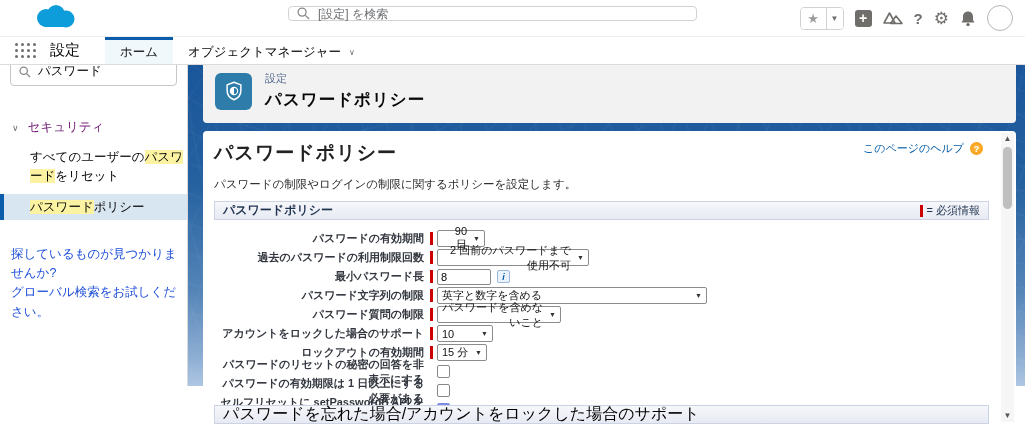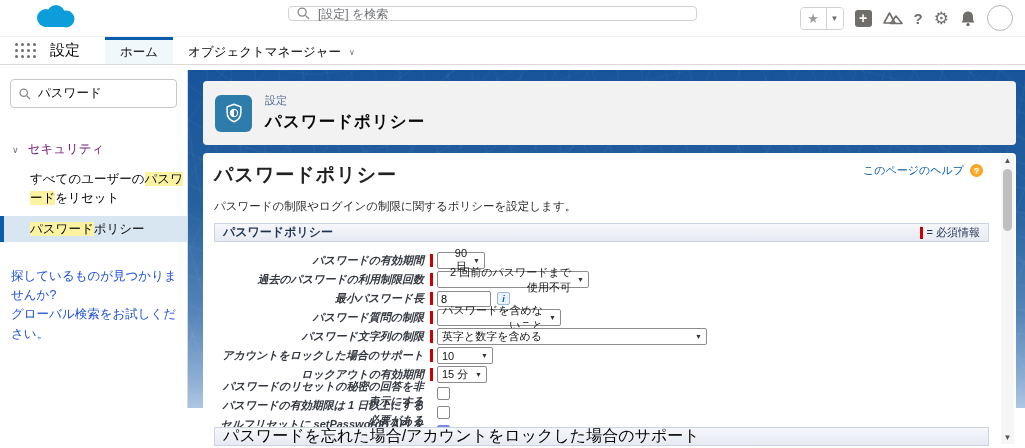--- a/index.html
+++ b/index.html
@@ -35,21 +35,21 @@
     display:grid; grid-template-columns:repeat(4,1fr); grid-template-rows:repeat(3,1fr); gap:2px; }
   .waffle i { width:3px; height:3px; background:#6b6d70; border-radius:50%; }
   .appname { align-self:center; margin-left:13px; font-size:15px; color:#080707; }
   .tabs { display:flex; margin-left:25px; }
   .tab { display:flex; align-items:center; padding:0 15px; font-size:12.5px; color:#080707; gap:8px;
     border-top:3px solid transparent; }
   .tab.active { background:#f1f8fb; border-top:3px solid #0b5cab;text-align:right; }
   .tab .chev { font-size:8px; color:#706e6b; }
 
   
-  .bodyarea { position:absolute; left:0; top:70px; width:1025px; height:338px; display:flex; }
+  .bodyarea { position:absolute; left:0; top:48px; width:1025px; height:338px; display:flex; }
 
   
   .sidebar { width:188px; background:#fff; border-right:1px solid #d8d8d8; padding-top:9px; }
   .ssearch { margin:0 10px; height:29px; border:1px solid #c9c7c5; border-radius:4px;
     display:flex; align-items:center; padding:0 8px; }
   .ssearch svg { margin-right:7px; flex:0 0 auto; }
   .ssearch input { border:0; outline:none; width:100%; font-size:12.5px; color:#080707;
     font-family:"Liberation Sans", sans-serif; }
   .treesec { margin-top:33px; display:flex; align-items:center; padding-left:12px; }
   .treesec .chev { font-size:9px; color:#706e6b; }
@@ -91,21 +91,21 @@
   .desc { margin-top:11px; font-size:11.5px; color:#2b2b2b; }
   .secbar { margin-top:9px; margin-right:27px; height:19px; border:1px solid #ccd3e4;
     background:linear-gradient(#f6f7fb,#e7eaf3); display:flex; align-items:center;
     justify-content:space-between; padding:0 8px; }
   .secbar .st { font-size:12px; font-weight:bold; color:#1f3350; }
   .reqnote { display:flex; align-items:center; gap:4px; font-size:11px; color:#1f3350; }
   .redbar { display:inline-block; width:3px; height:12px; background:#c00; }
 
   .form { margin-top:9px; }
   .frow { height:19px; display:flex; align-items:center; }
-  .flabel { width:210px; text-align:right; font-size:11px; font-weight:bold; color:#33373f;font-style:italic; }
+  .flabel { width:210px; text-align:right; font-size:11px; font-weight:bold; color:#33373f; }
   .req { width:3px; height:13px; background:#c00; margin:0 4px 0 6px; }
   .req.off { visibility:hidden; }
   .sel { display:inline-flex; align-items:center; justify-content:space-between; height:17px;
     border:1px solid #8c8c8c; border-radius:2px; background:#fff; font-size:11px; color:#111;
     padding:0 4px; cursor:pointer;text-align:right; }
   .sel .car { font-size:7px; color:#333; margin-left:6px; }
   .tin { width:54px; height:16px; border:1px solid #8c8c8c; border-radius:2px; font-size:11px;
     padding:0 3px; outline:none; font-family:"Liberation Sans", sans-serif; }
   .info { width:13px; height:13px; margin-left:6px; background:#eaf2fb; border:1px solid #9cb8dc;
     border-radius:2px; color:#0b5cab; font-size:9px; font-weight:bold; font-style:italic;
@@ -273,32 +273,32 @@
                   <span class="car">▼</span>
               </span>
             </div>
             <div class="frow">
               <span class="flabel">最小パスワード長</span>
               <span class="req"></span>
               <input class="tin" value="8" style="">
               <span class="info">i</span>
             </div>
             <div class="frow">
+              <span class="flabel">パスワード文字列の制限</span>
+              <span class="req"></span>
+              <span class="sel" style="width:270px">
+                <span>英字と数字を含める</span>
+                  <span class="car">▼</span>
+              </span>
+            </div>
+            <div class="frow">
               <span class="flabel">パスワード質問の制限</span>
               <span class="req"></span>
               <span class="sel" style="width:124px">
                 <span>パスワードを含めないこと</span>
-                  <span class="car">▼</span>
-              </span>
-            </div>
-            <div class="frow">
-              <span class="flabel">パスワード文字列の制限</span>
-              <span class="req"></span>
-              <span class="sel" style="width:270px">
-                <span>英字と数字を含める</span>
                   <span class="car">▼</span>
               </span>
             </div>
             <div class="frow">
               <span class="flabel">アカウントをロックした場合のサポート</span>
               <span class="req"></span>
               <span class="sel" style="width:56px">
                 <span>10</span>
                   <span class="car">▼</span>
               </span>

